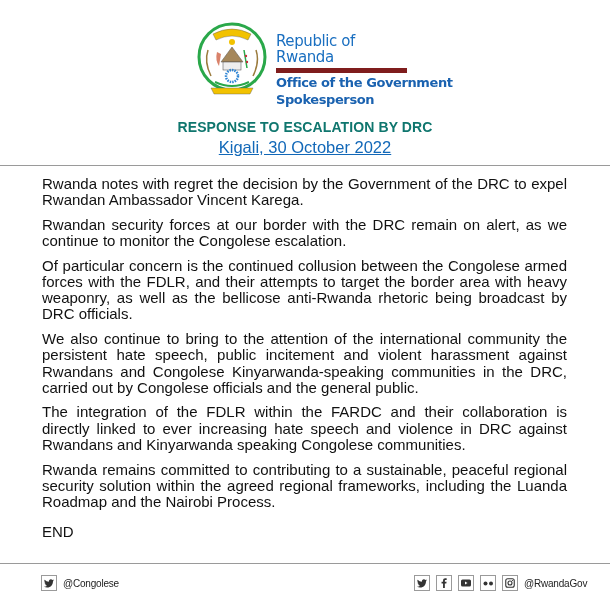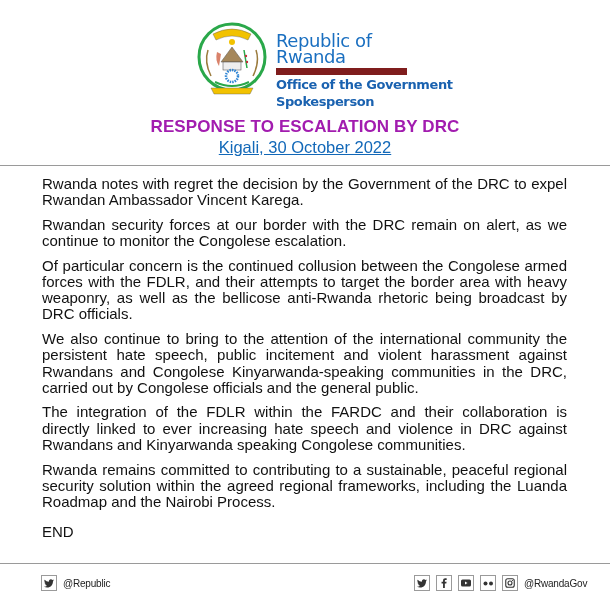--- a/index.html
+++ b/index.html
@@ -2,25 +2,25 @@
 <html><head>
   <meta charset="utf-8">
   <style>
     * { margin: 0; padding: 0; box-sizing: border-box; }
     html, body { width: 610px; height: 605px; background: #ffffff; overflow: hidden; }
     body { position: relative; font-family: "Liberation Sans", sans-serif; color: #111; }
 
     .header { position: absolute; left: 0; top: 0; width: 610px; height: 110px; }
     .emblem { position: absolute; left: 197px; top: 20px; width: 70px; height: 80px; }
     .org { position: absolute; left: 276px; top: 33px; }
-    .org .republic { font-family: "DejaVu Sans", sans-serif; font-size: 18px; color: #1a6fc0; letter-spacing: -0.4px; line-height: 16px; padding-bottom: 3px; border-bottom: 7px solid #7f1d1d; width: 131px; }
+    .org .republic { font-family: "DejaVu Sans", sans-serif; font-size: 15px; color: #1a6fc0; letter-spacing: -0.4px; line-height: 16px; padding-bottom: 3px; border-bottom: 5px solid #7f1d1d; width: 131px; }
     .org .office { font-family: "DejaVu Sans", sans-serif; font-weight: bold; font-size: 13px; color: #1a62b0; letter-spacing: -0.4px; line-height: 13px; margin-top: 3px; }
 
     .title-block { position: absolute; left: 0; top: 117px; width: 610px; text-align: center; }
-    .title { font-weight: bold; font-size: 17px; color: #a21caf; line-height: 20px; letter-spacing: 0.1px; }
+    .title { font-weight: bold; font-size: 14px; color: #0f766e; line-height: 20px; letter-spacing: 0.1px; }
     .subtitle { font-size: 16.5px; color: #1268b8; line-height: 20px; margin-top: 0px; text-decoration: underline; }
 
     .divider { position: absolute; left: 0; width: 610px; height: 1px; background: #9a9a9a; }
     .divider.top { top: 165px; }
     .divider.bottom { top: 563px; }
 
     .body { position: absolute; left: 42px; top: 176px; width: 525px; }
     .body p { font-size: 15px; line-height: 16.2px; text-align: justify; margin-bottom: 8.5px; color: #111; }
     .body p.end { font-weight: normal; margin-top: 14px; }
 
@@ -75,21 +75,21 @@
 </div>
 
 <div class="divider bottom"></div>
 
 <div class="footer-left">
   <span class="soc">
     <svg width="10" height="9" viewBox="0 0 24 20">
         <path d="M24 2.4a9.8 9.8 0 0 1-2.8.8A4.9 4.9 0 0 0 23.3.5a9.9 9.9 0 0 1-3.1 1.2A4.9 4.9 0 0 0 11.8 6 14 14 0 0 1 1.7.9a4.9 4.9 0 0 0 1.5 6.6 4.9 4.9 0 0 1-2.2-.6 4.9 4.9 0 0 0 3.9 4.8 4.9 4.9 0 0 1-2.2.1 4.9 4.9 0 0 0 4.6 3.4A9.9 9.9 0 0 1 0 17.3 14 14 0 0 0 7.5 19.5c9.1 0 14-7.5 14-14v-.6A10 10 0 0 0 24 2.4z" fill="#333"></path>
       </svg>
   </span>
-  <span class="handle">@Republic</span>
+  <span class="handle">@Congolese</span>
 </div>
 
 <div class="footer-right">
   <span class="soc">
     <svg width="10" height="9" viewBox="0 0 24 20">
         <path d="M24 2.4a9.8 9.8 0 0 1-2.8.8A4.9 4.9 0 0 0 23.3.5a9.9 9.9 0 0 1-3.1 1.2A4.9 4.9 0 0 0 11.8 6 14 14 0 0 1 1.7.9a4.9 4.9 0 0 0 1.5 6.6 4.9 4.9 0 0 1-2.2-.6 4.9 4.9 0 0 0 3.9 4.8 4.9 4.9 0 0 1-2.2.1 4.9 4.9 0 0 0 4.6 3.4A9.9 9.9 0 0 1 0 17.3 14 14 0 0 0 7.5 19.5c9.1 0 14-7.5 14-14v-.6A10 10 0 0 0 24 2.4z" fill="#333"></path>
       </svg>
   </span>
   <span class="soc">
     <svg width="6" height="10" viewBox="0 0 10 18">

